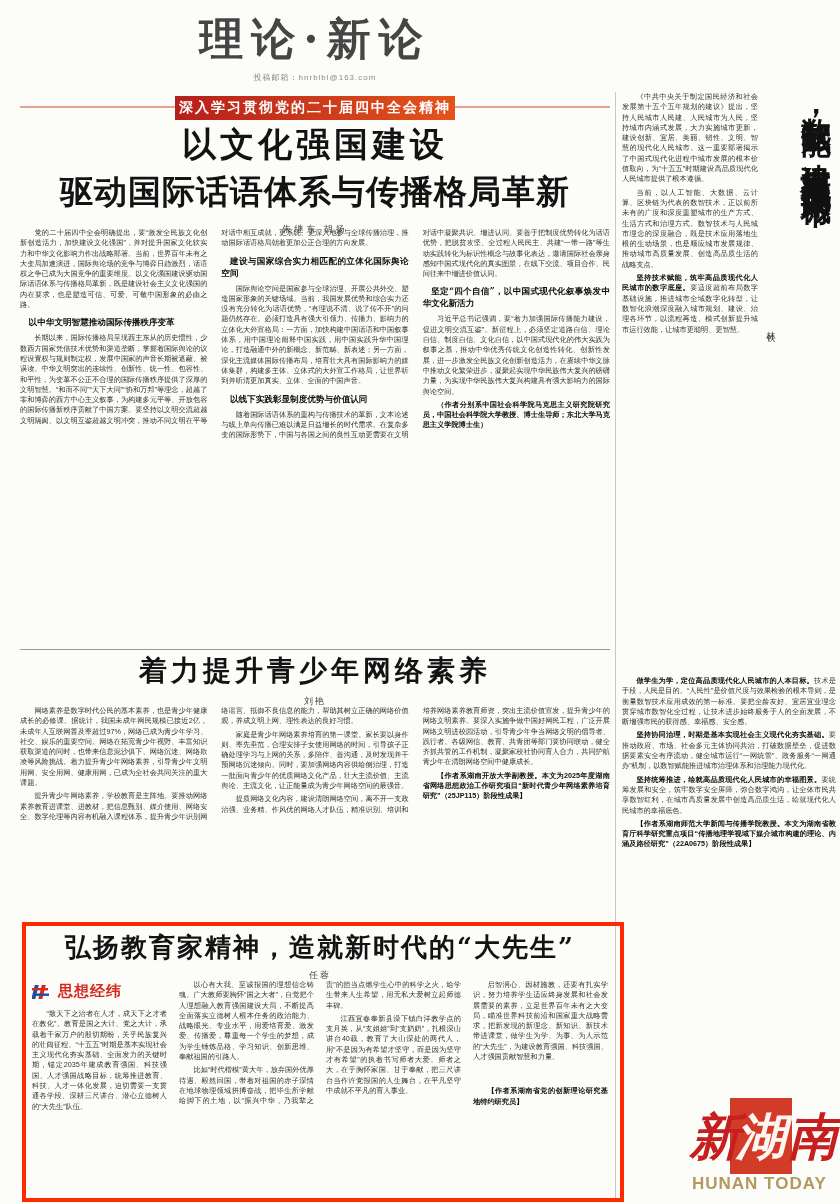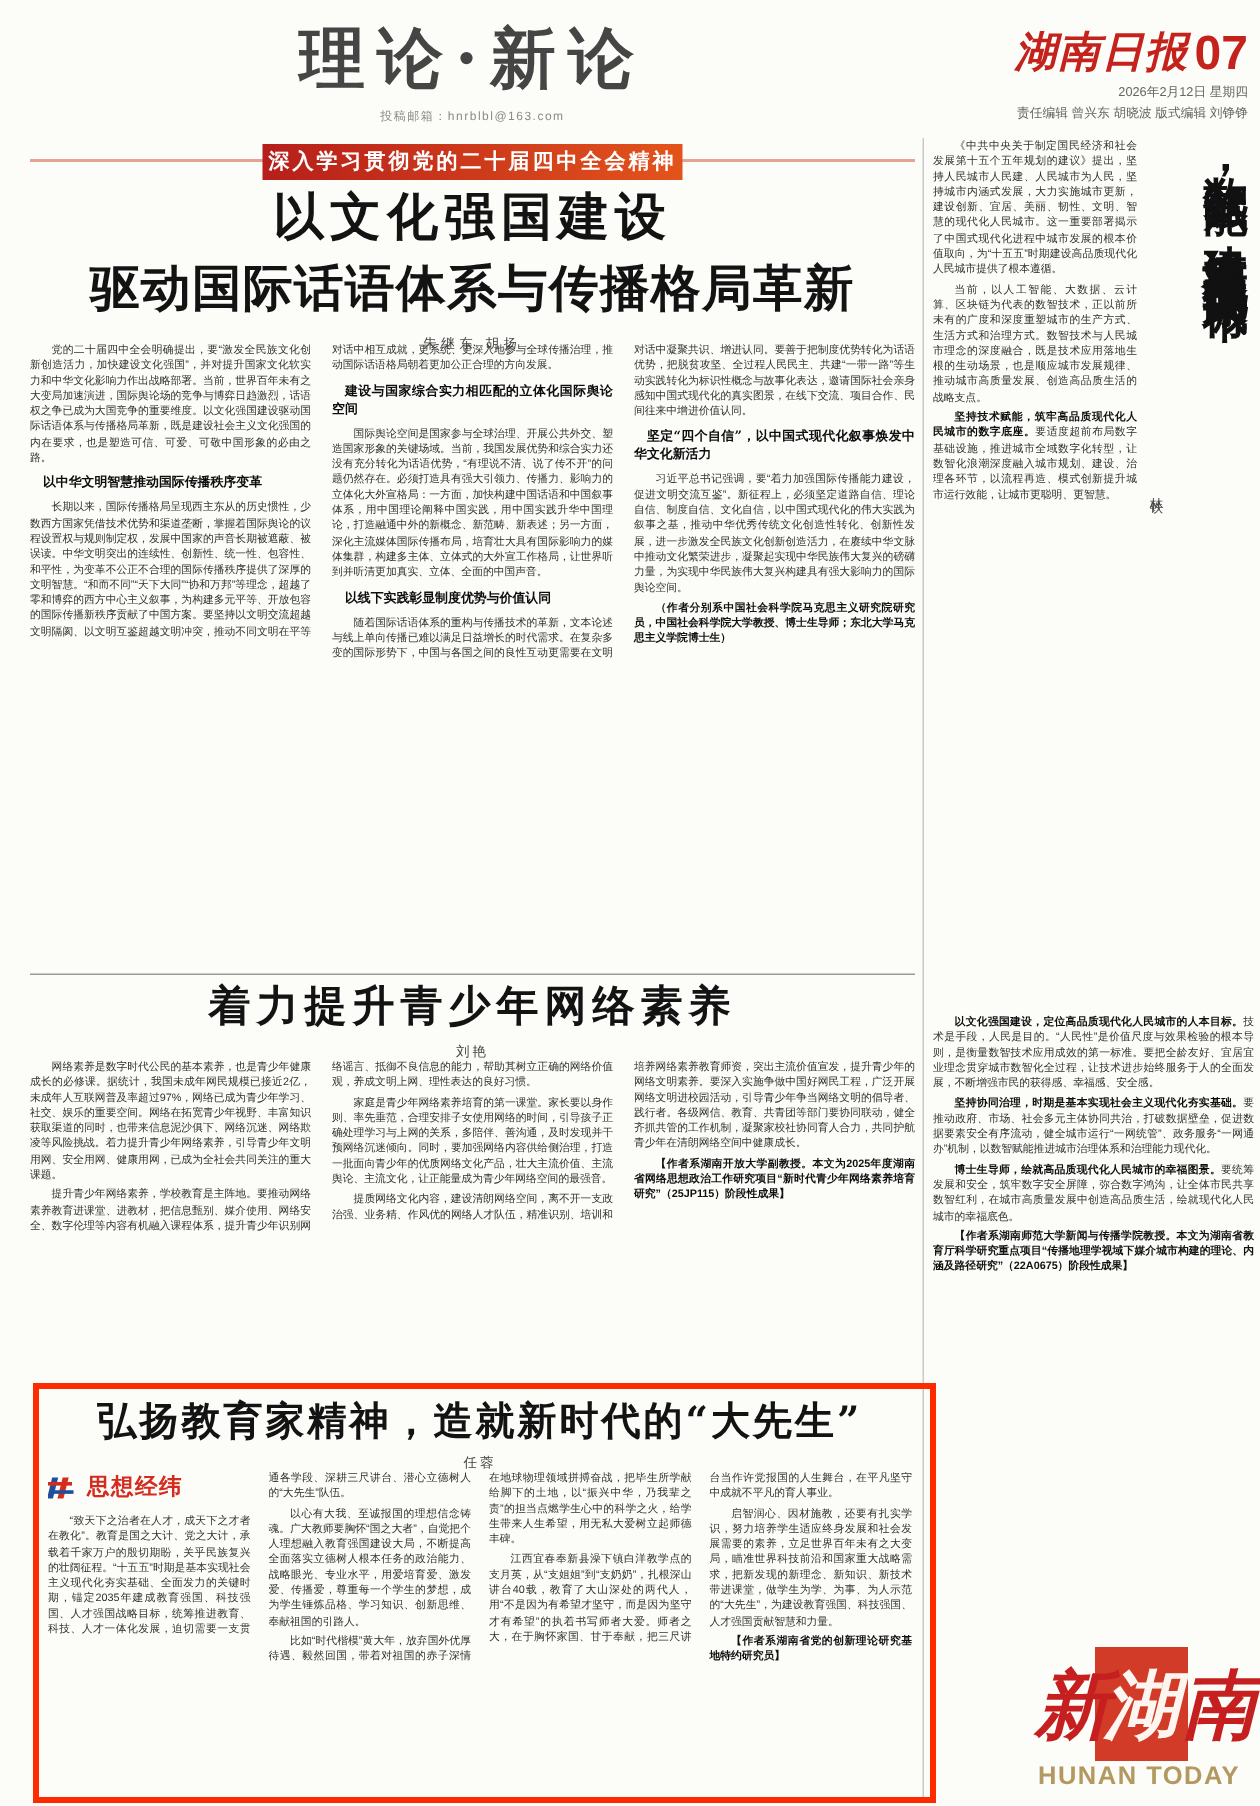--- a/index.html
+++ b/index.html
@@ -52,21 +52,21 @@
             font-size:9px;color:#444;letter-spacing:2px;}
   #city-top{position:absolute;top:0;left:0;width:136px;height:578px;}
   #city-bottom{position:absolute;top:584px;left:0;width:214px;height:426px;}
   
   #teacher{position:absolute;top:930px;left:32px;width:576px;z-index:6;}
   .teacher-head{text-align:center;}
   .teacher-head h2{margin:0;font-family:"DejaVu Serif",serif;font-weight:900;font-size:26px;letter-spacing:2px;color:#131313;}
   .teacher-head .author{margin-top:4px;font-size:9px;color:#444;letter-spacing:2px;}
   #teacher-body{position:absolute;top:50px;left:0;width:576px;height:214px;column-count:4;column-gap:12px;overflow:hidden;}
   #teacher-body p{margin:0 0 3px;font-size:7.2px;line-height:10.3px;text-align:justify;text-indent:2em;color:#303030;}
-  #teacher-body p.footnote{font-weight:bold;color:#111;}
+  #teacher-body p.footnote{font-weight:bold;color:#111;margin-top:24px;}
   .sx-logo{display:flex;align-items:center;gap:8px;margin:2px 0 8px;}
   .sx-logo .txt{font-family:"DejaVu Serif",serif;font-weight:900;font-size:15px;color:#d42b1e;letter-spacing:1px;}
   
   #highlight-box{position:absolute;left:22px;top:922px;width:594px;height:272px;
                  border:4px solid #ff2a00;z-index:20;pointer-events:none;}
   
   #brand{position:absolute;left:692px;top:1098px;width:146px;height:100px;z-index:6;}
   .brand-sq{position:absolute;left:38px;top:0;width:62px;height:76px;background:#d23b27;}
   .brand-ch{position:absolute;top:6px;font-family:"DejaVu Serif",serif;font-weight:900;font-size:50px;font-style:italic;}
   .b1{left:-2px;color:#c51f1f;}
@@ -76,25 +76,20 @@
                font-weight:700;font-size:17px;letter-spacing:1px;color:#b3985f;}
 </style>
 </head>
 <body>
 
 <div id="page">
 
   <div class="masthead">
     <h1>理论·新论</h1>
     <div class="email">投稿邮箱：hnrblbl@163.com</div>
-  </div>
-  <div class="paper-block">
-    <span class="paper-name">湖南日报</span><span class="page-no">07</span>
-    <div class="date-line">2026年2月12日 星期四</div>
-    <div class="editors-line">责任编辑 曾兴东 胡晓波  版式编辑 刘铮铮</div>
   </div>
 
   <div class="banner-row">
     <div class="line l"></div>
     <div class="line r"></div>
     <div class="banner-badge">深入学习贯彻党的二十届四中全会精神</div>
   </div>
 
   <div class="lead-head">
     <h2 class="t1">以文化强国建设</h2>
@@ -131,23 +126,23 @@
 
   <div id="city">
     <div class="v-head">数智赋能，建设高品质现代化人民城市</div>
     <div class="v-author">林铁</div>
     <div id="city-top" class="colflow">
         <p>《中共中央关于制定国民经济和社会发展第十五个五年规划的建议》提出，坚持人民城市人民建、人民城市为人民，坚持城市内涵式发展，大力实施城市更新，建设创新、宜居、美丽、韧性、文明、智慧的现代化人民城市。这一重要部署揭示了中国式现代化进程中城市发展的根本价值取向，为“十五五”时期建设高品质现代化人民城市提供了根本遵循。</p>
         <p>当前，以人工智能、大数据、云计算、区块链为代表的数智技术，正以前所未有的广度和深度重塑城市的生产方式、生活方式和治理方式。数智技术与人民城市理念的深度融合，既是技术应用落地生根的生动场景，也是顺应城市发展规律、推动城市高质量发展、创造高品质生活的战略支点。</p>
         <p><b>坚持技术赋能，筑牢高品质现代化人民城市的数字底座。</b>要适度超前布局数字基础设施，推进城市全域数字化转型，让数智化浪潮深度融入城市规划、建设、治理各环节，以流程再造、模式创新提升城市运行效能，让城市更聪明、更智慧。</p>
       </div>
     <div id="city-bottom" class="colflow">
-        <p><b>以文化强国建设，定位高品质现代化人民城市的人本目标。</b>技术是手段，人民是目的。“人民性”是价值尺度与效果检验的根本导则，是衡量数智技术应用成效的第一标准。要把全龄友好、宜居宜业理念贯穿城市数智化全过程，让技术进步始终服务于人的全面发展，不断增强市民的获得感、幸福感、安全感。</p>
+        <p><b>做学生为学，定位高品质现代化人民城市的人本目标。</b>技术是手段，人民是目的。“人民性”是价值尺度与效果检验的根本导则，是衡量数智技术应用成效的第一标准。要把全龄友好、宜居宜业理念贯穿城市数智化全过程，让技术进步始终服务于人的全面发展，不断增强市民的获得感、幸福感、安全感。</p>
         <p><b>坚持协同治理，时期是基本实现社会主义现代化夯实基础。</b>要推动政府、市场、社会多元主体协同共治，打破数据壁垒，促进数据要素安全有序流动，健全城市运行“一网统管”、政务服务“一网通办”机制，以数智赋能推进城市治理体系和治理能力现代化。</p>
-        <p><b>博士生导师，绘就高品质现代化人民城市的幸福图景。</b>要统筹发展和安全，筑牢数字安全屏障，弥合数字鸿沟，让全体市民共享数智红利，在城市高质量发展中创造高品质生活，绘就现代化人民城市的幸福底色。</p>
+        <p><b>坚持统筹推进，绘就高品质现代化人民城市的幸福图景。</b>要统筹发展和安全，筑牢数字安全屏障，弥合数字鸿沟，让全体市民共享数智红利，在城市高质量发展中创造高品质生活，绘就现代化人民城市的幸福底色。</p>
         <p class="footnote">【作者系湖南师范大学新闻与传播学院教授。本文为湖南省教育厅科学研究重点项目“传播地理学视域下媒介城市构建的理论、内涵及路径研究”（22A0675）阶段性成果】</p>
       </div>
   </div>
 
   <div id="teacher">
     <div class="teacher-head">
       <h2>弘扬教育家精神，造就新时代的“大先生”</h2>
       <div class="author">任蓉</div>
     </div>
     <div id="teacher-body">

